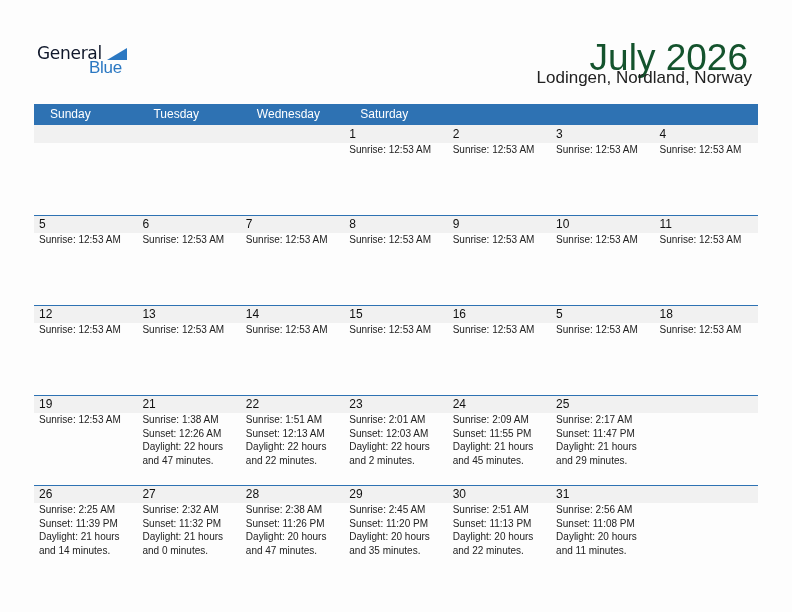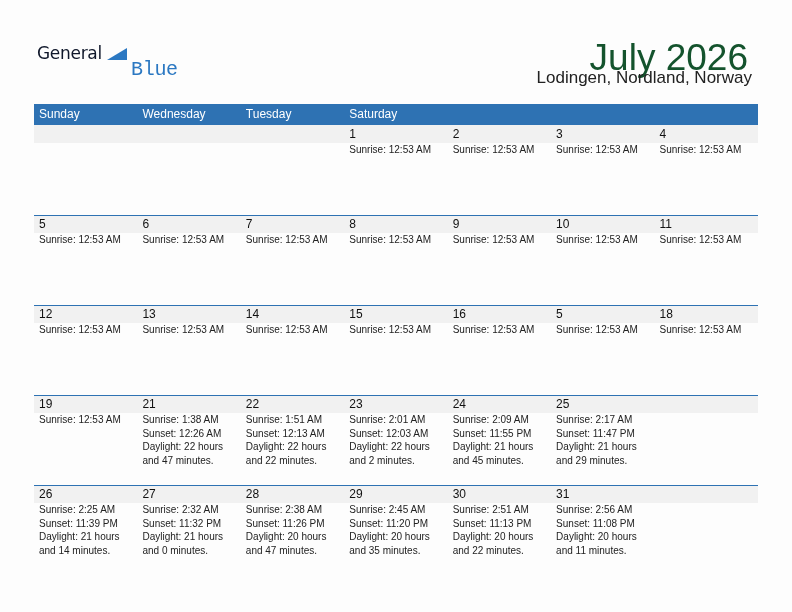--- a/index.html
+++ b/index.html
@@ -3,29 +3,29 @@
   <meta charset="utf-8">
   <style>
     html, body { margin: 0; padding: 0; }
     body {
       width: 792px; height: 612px; background: #fdfdfd; position: relative;
       font-family: "Liberation Sans", sans-serif; color: #222;
       overflow: hidden;
     }
     .logo { position: absolute; left: 37px; top: 43px; width: 100px; height: 40px; }
     .logo .general { position: absolute; left: 0; top: 0; font-family: "DejaVu Sans", sans-serif; font-size: 17px; color: #0f172a; letter-spacing: -0.3px; }
-    .logo .blue { position: absolute; left: 52px; top: 15px; font-family: Liberation Mono, monospace; font-size: 20px; color: #2b78c2; letter-spacing: -0.3px; margin-left: 42px; }
+    .logo .blue { position: absolute; left: 52px; top: 15px; font-family: Liberation Sans, sans-serif; font-size: 17px; color: #2b78c2; letter-spacing: -0.3px; }
     .logo .tri { position: absolute; left: 70px; top: 5px; width: 0; height: 0;
       border-left: 20px solid transparent; border-bottom: 12px solid #2b78c2; }
     .title { position: absolute; right: 44px; top: 37px; font-size: 37px; color: #14532d; }
     .subtitle { position: absolute; right: 40px; top: 68px; font-size: 17px; color: #222; }
 
     .cal { position: absolute; left: 34px; top: 104px; width: 724px; }
     .head { display: flex; background: #2e72b3; height: 21px; }
-    .head .hd { width: 103.43px; color: #fff; font-size: 12px; line-height: 21px; padding-left: 5px; box-sizing: border-box; }
+    .head .hd { width: 103.43px; color: #fff; font-size: 12px; line-height: 21px; padding-left: 16px; box-sizing: border-box; }
 
     .week { position: relative; height: 90px; }
     .week.first { height: 90px; }
     .week .bar { position: absolute; left: 0; top: 0; width: 724px; height: 18px; background: #f1f1f1; }
     .week .topline { position: absolute; left: 0; top: 0; width: 724px; height: 1px; background: #2e72b3; }
     .cells { position: relative; display: flex; }
     .cell { width: 103.43px; box-sizing: border-box; padding-left: 5px; }
     .cell .num { font-size: 12px; height: 18px; line-height: 19px; color: #111; }
     .cell .info { font-size: 10px; line-height: 13.5px; color: #222; white-space: nowrap; }
   </style>
@@ -37,22 +37,22 @@
   <span class="tri"></span>
   <span class="blue">Blue</span>
 </div>
 
 <div class="title">July 2026</div>
 <div class="subtitle">Lodingen, Nordland, Norway</div>
 
 <div class="cal">
   <div class="head">
     <div class="hd">Sunday</div>
+    <div class="hd">Tuesday</div>
     <div class="hd">Wednesday</div>
-    <div class="hd">Tuesday</div>
     <div class="hd">Saturday</div>
   </div>
   <div id="weeks">
       <div class="week first">
         <div class="bar"></div>
         <div class="cells">
           <div class="cell">
             <div class="num"></div>
           </div>
           <div class="cell">

